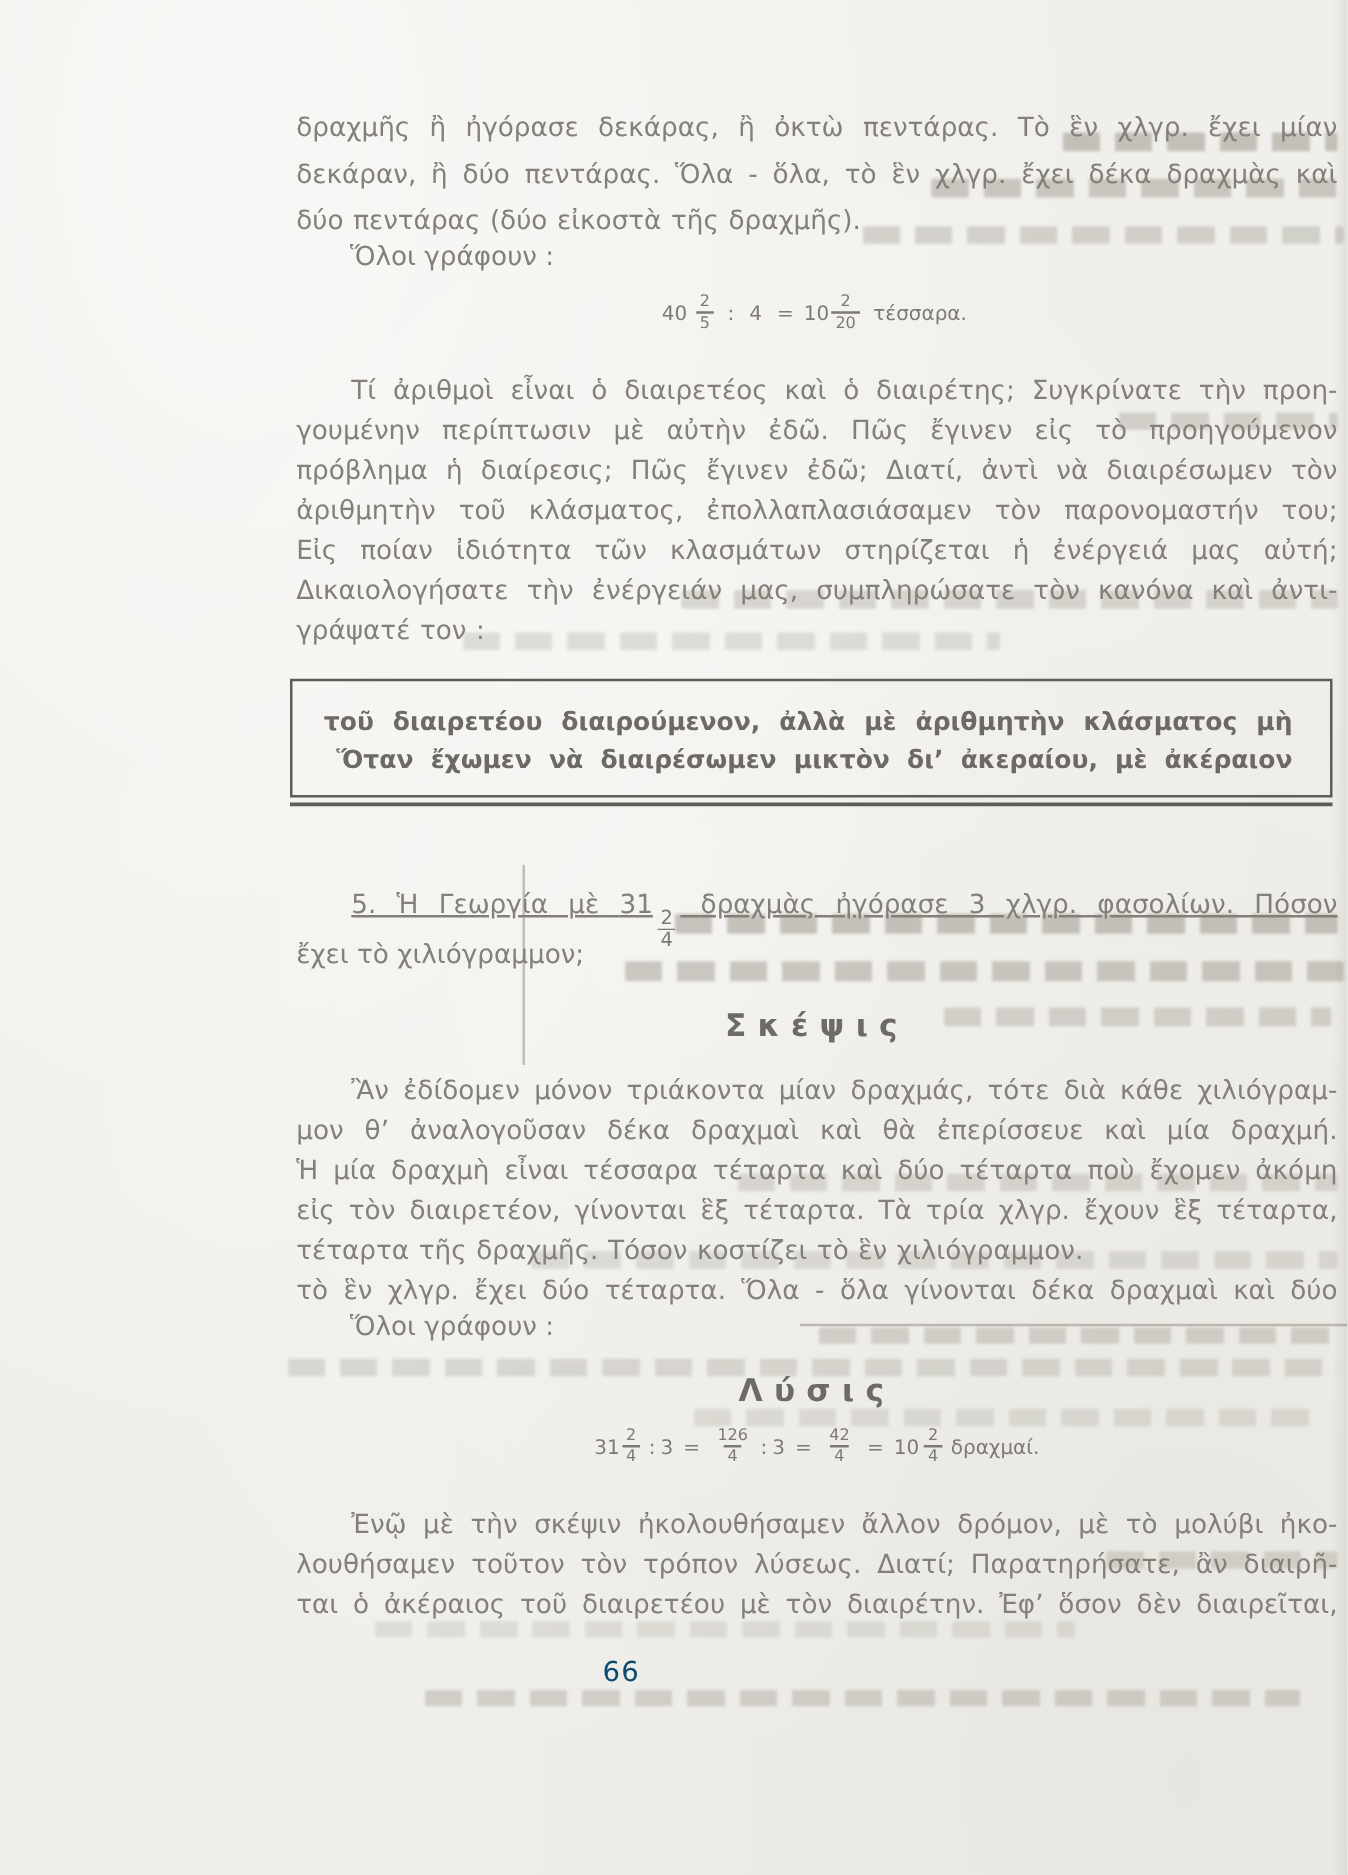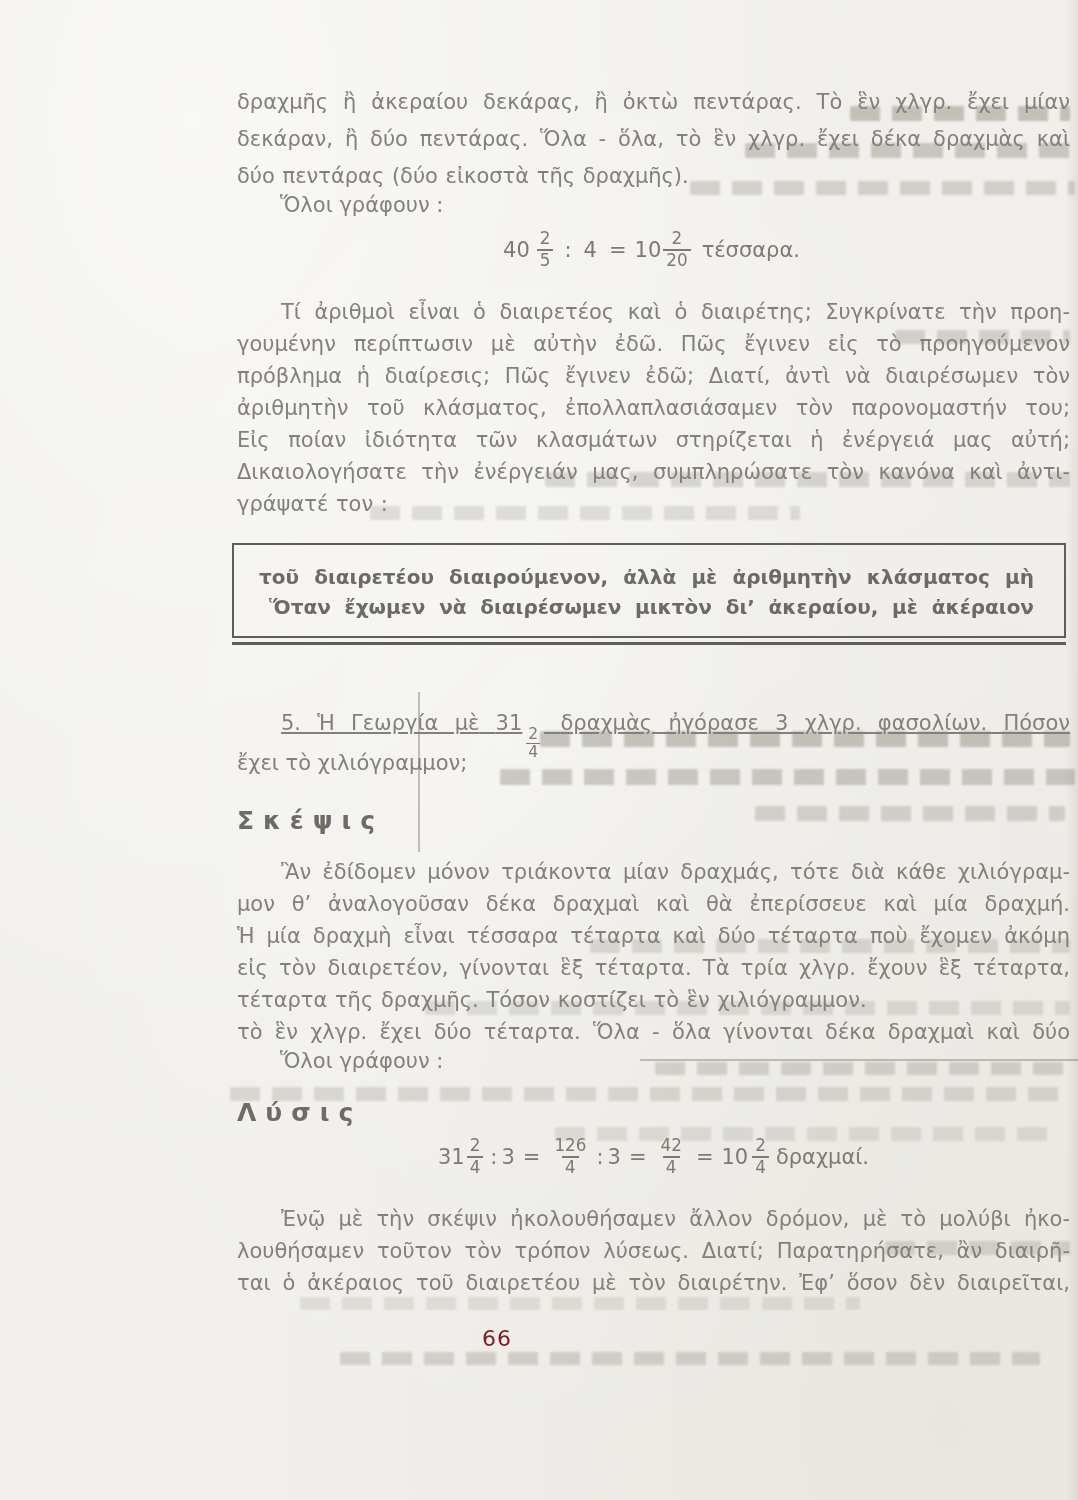--- a/index.html
+++ b/index.html
@@ -21,21 +21,21 @@
   .col{position:absolute;left:237px;width:833px;}
   .p{font-size:21px;line-height:32px;}
   .ln{text-align:justify;text-align-last:justify;word-spacing:1px;}
   .ln.last{text-align-last:left;}
   .indent{text-indent:44px;}
 
   #p1{top:84px;line-height:37px;font-size:21px;}
   #oloi1{top:189px;font-size:21px;padding-left:43px;}
   #oloi2{top:1045px;font-size:21px;padding-left:43px;}
 
-  .eq{display:flex;justify-content:center;align-items:center;font-size:21px;color:#7d7a72;}
+  .eq{display:flex;justify-content:center;align-items:center;font-size:16px;color:#7d7a72;}
   #eq1{top:221px;height:58px;}
   #eq2{top:1128px;height:58px;}
   .tok{margin:0 6px;}
   .tok.tight{margin:0 2px;}
   .frac{display:inline-flex;flex-direction:column;align-items:center;font-size:0.8em;
         line-height:1.18;margin:0 5px;}
   .frac .den{border-top:2px solid currentColor;padding:0 3px;}
   .frac .num{padding:0 3px;}
   .ifrac{display:inline-flex;flex-direction:column;align-items:center;font-size:0.74em;
         line-height:1.12;vertical-align:-0.55em;margin:0 4px;color:#7d7a72;}
@@ -46,30 +46,30 @@
   #rulebox{position:absolute;left:232px;top:543px;width:834px;box-sizing:border-box;
         border:2px solid #5f5d57;padding:17px 30px 14px 25px;
         font-weight:bold;font-size:20px;line-height:30px;color:#6d6a63;}
   #rulebox::after{content:"";position:absolute;left:-2px;right:-2px;bottom:-9px;height:3px;background:#5f5d57;}
   #rulebox .ln{word-spacing:2px;}
   .dots{letter-spacing:5px;}
 
   #p5l1{top:700px;line-height:46px;text-decoration:underline;}
   #p5l2{top:747px;}
 
-  .heading{position:absolute;left:237px;width:833px;text-align:left;font-weight:bold;
+  .heading{position:absolute;left:237px;width:833px;text-align:center;font-weight:bold;
         font-size:25px;letter-spacing:9px;color:#6e6b64;}
   #skepsis-h{top:806px;}
   #lysis-h{top:1098px;}
 
   #skp{top:856px;}
   #closing{top:1203px;}
 
   #pagenum{position:absolute;left:437px;top:1326px;width:120px;text-align:center;
-        font-size:22px;color:#7f1d1d;letter-spacing:1px;}
+        font-size:22px;color:#0c4a6e;letter-spacing:1px;}
 </style>
 </head>
 <body>
 
 <div id="page">
 
   <div>
     <div class="ghost" style="left:850px;top:106px;width:220px;height:15px;opacity:.45"></div>
     <div class="ghost" style="left:745px;top:143px;width:330px;height:15px;opacity:.40"></div>
     <div class="ghost" style="left:690px;top:181px;width:385px;height:14px;opacity:.30"></div>
@@ -85,21 +85,21 @@
     <div class="ghost" style="left:655px;top:1062px;width:415px;height:13px;opacity:.30"></div>
     <div class="ghost" style="left:230px;top:1087px;width:840px;height:14px;opacity:.25"></div>
     <div class="ghost" style="left:555px;top:1127px;width:500px;height:14px;opacity:.20"></div>
     <div class="ghost" style="left:885px;top:1241px;width:185px;height:14px;opacity:.28"></div>
     <div class="ghost" style="left:300px;top:1297px;width:560px;height:13px;opacity:.18"></div>
     <div class="ghost" style="left:340px;top:1352px;width:700px;height:13px;opacity:.30"></div>
     <div class="ghost-vline" style="left:418px;top:692px;width:2px;height:160px;opacity:.5"></div>
   </div>
 
   <div class="col p" id="p1">
-    <div class="ln">δραχμῆς ἢ ἀκεραίου δεκάρας, ἢ ὀκτὼ πεντάρας. Τὸ ἓν χλγρ. ἔχει μίαν</div>
+    <div class="ln">δραχμῆς ἢ ἠγόρασε δεκάρας, ἢ ὀκτὼ πεντάρας. Τὸ ἓν χλγρ. ἔχει μίαν</div>
     <div class="ln">δεκάραν, ἢ δύο πεντάρας. Ὅλα - ὅλα, τὸ ἓν χλγρ. ἔχει δέκα δραχμὰς καὶ</div>
     <div class="ln last">δύο πεντάρας (δύο εἰκοστὰ τῆς δραχμῆς).</div>
   </div>
 
   <div class="col p" id="oloi1">
     <span>Ὅλοι γράφουν :</span>
   </div>
 
   <div class="col eq" id="eq1">
     <span class="tok tight">40</span>

